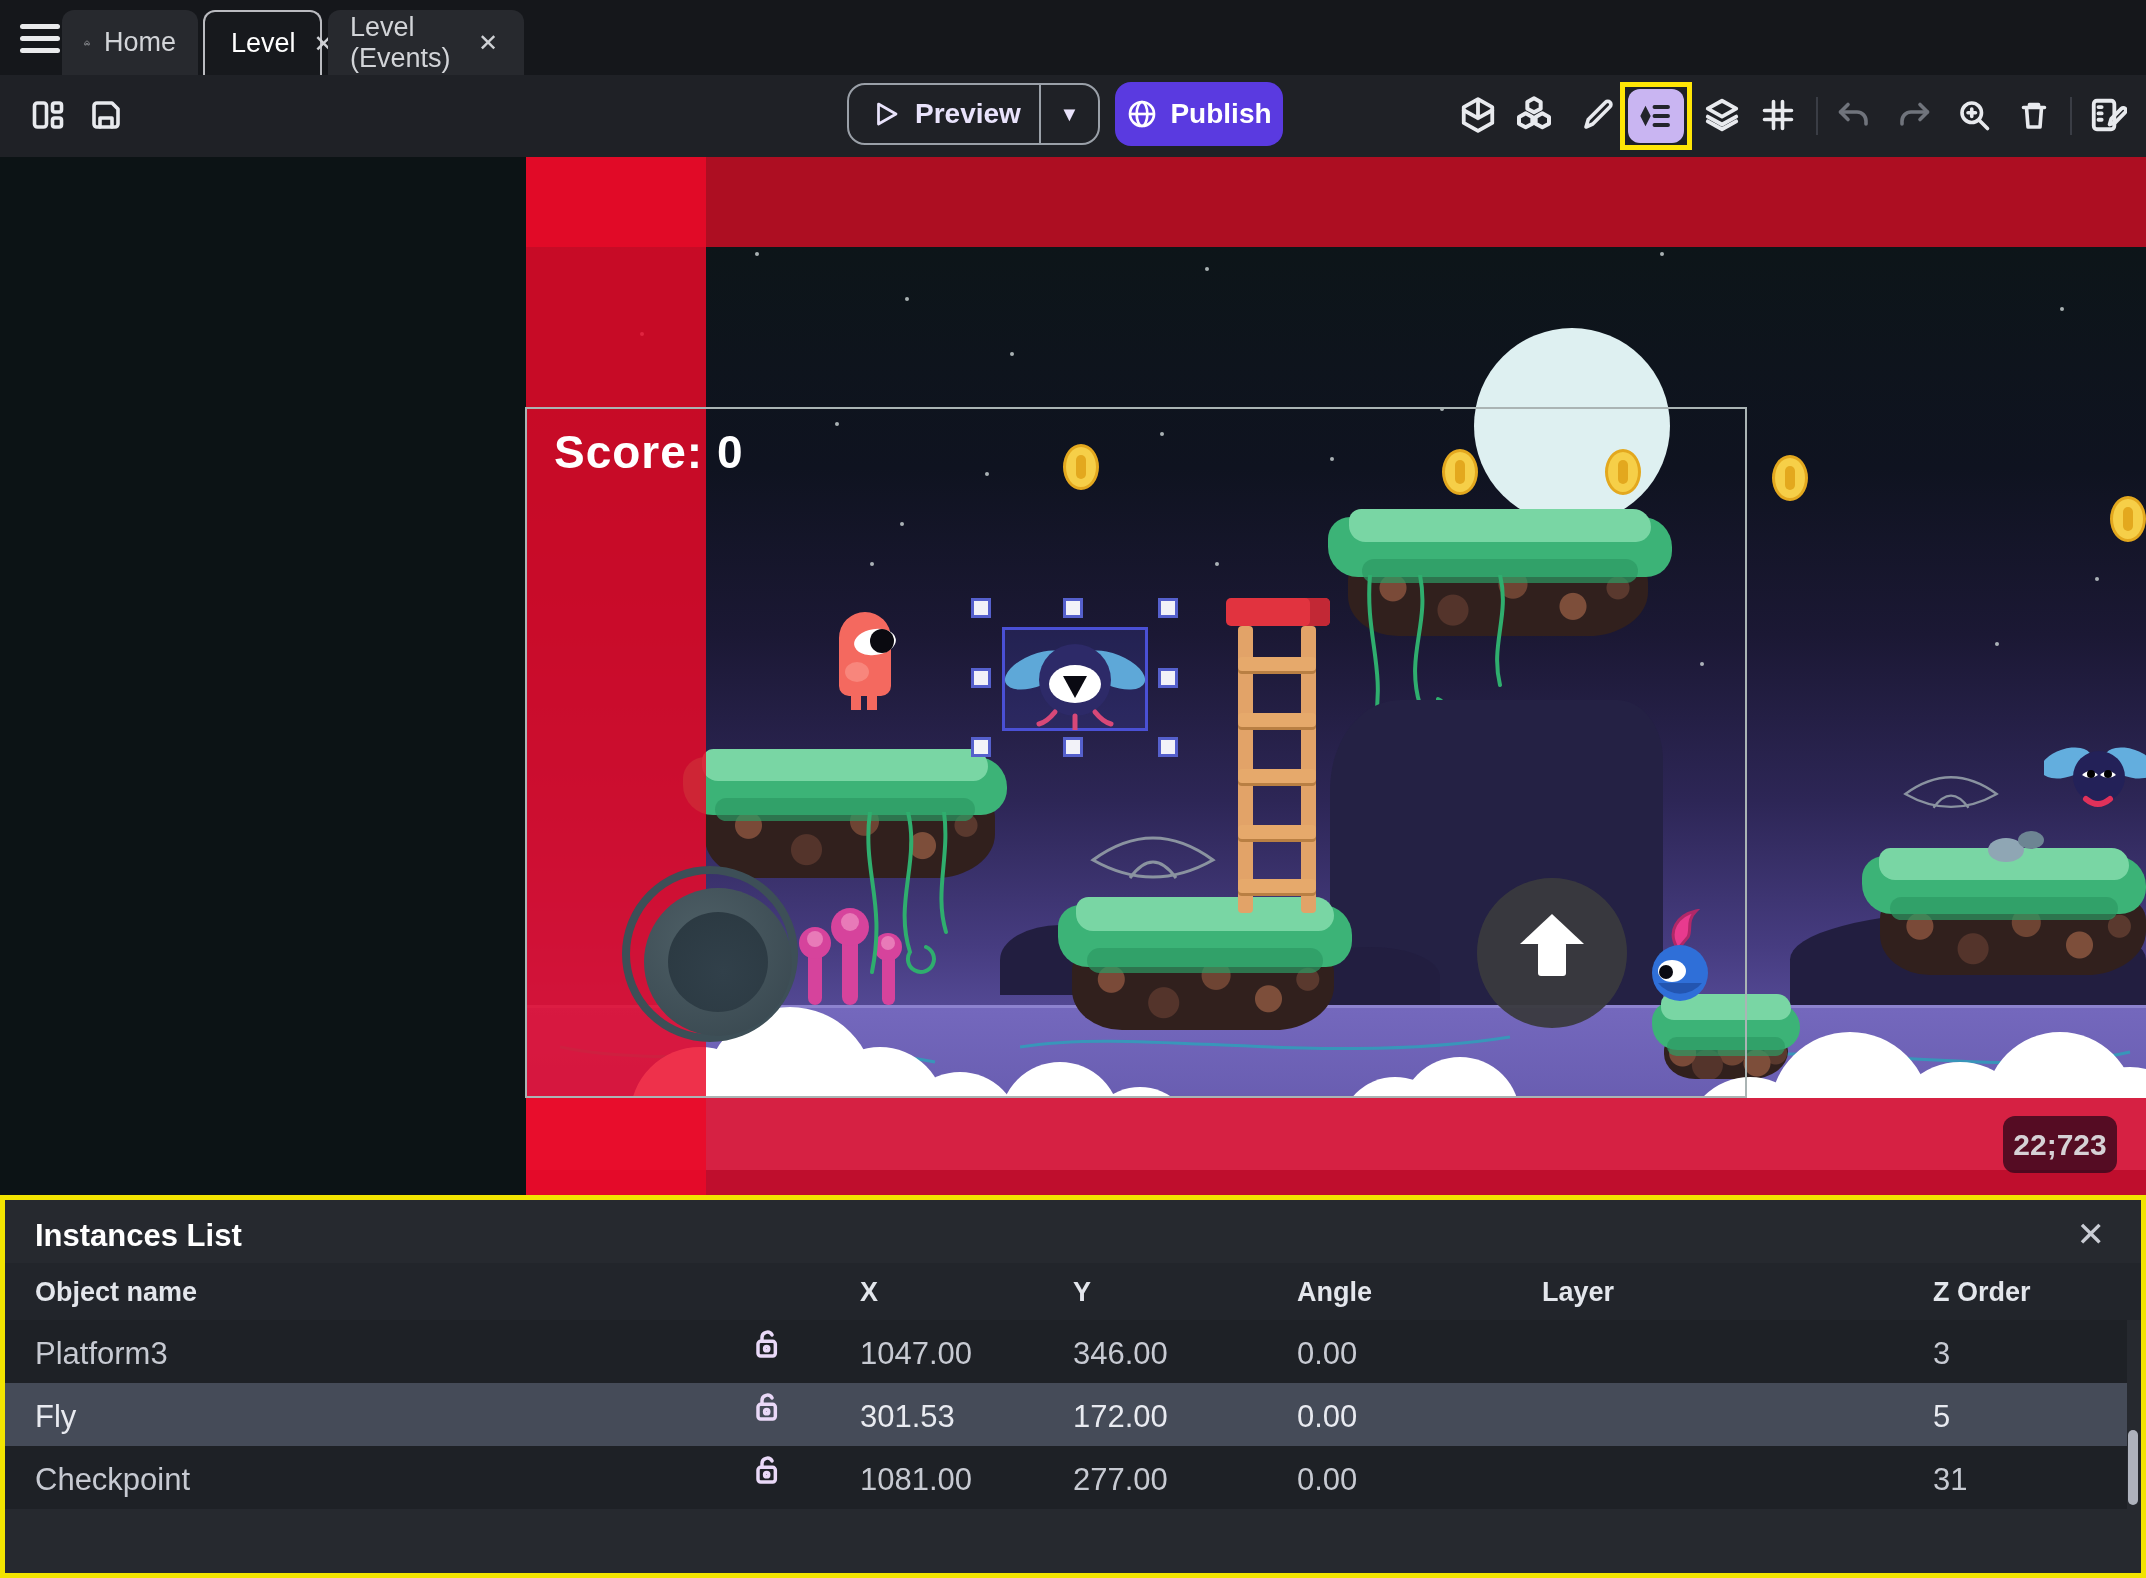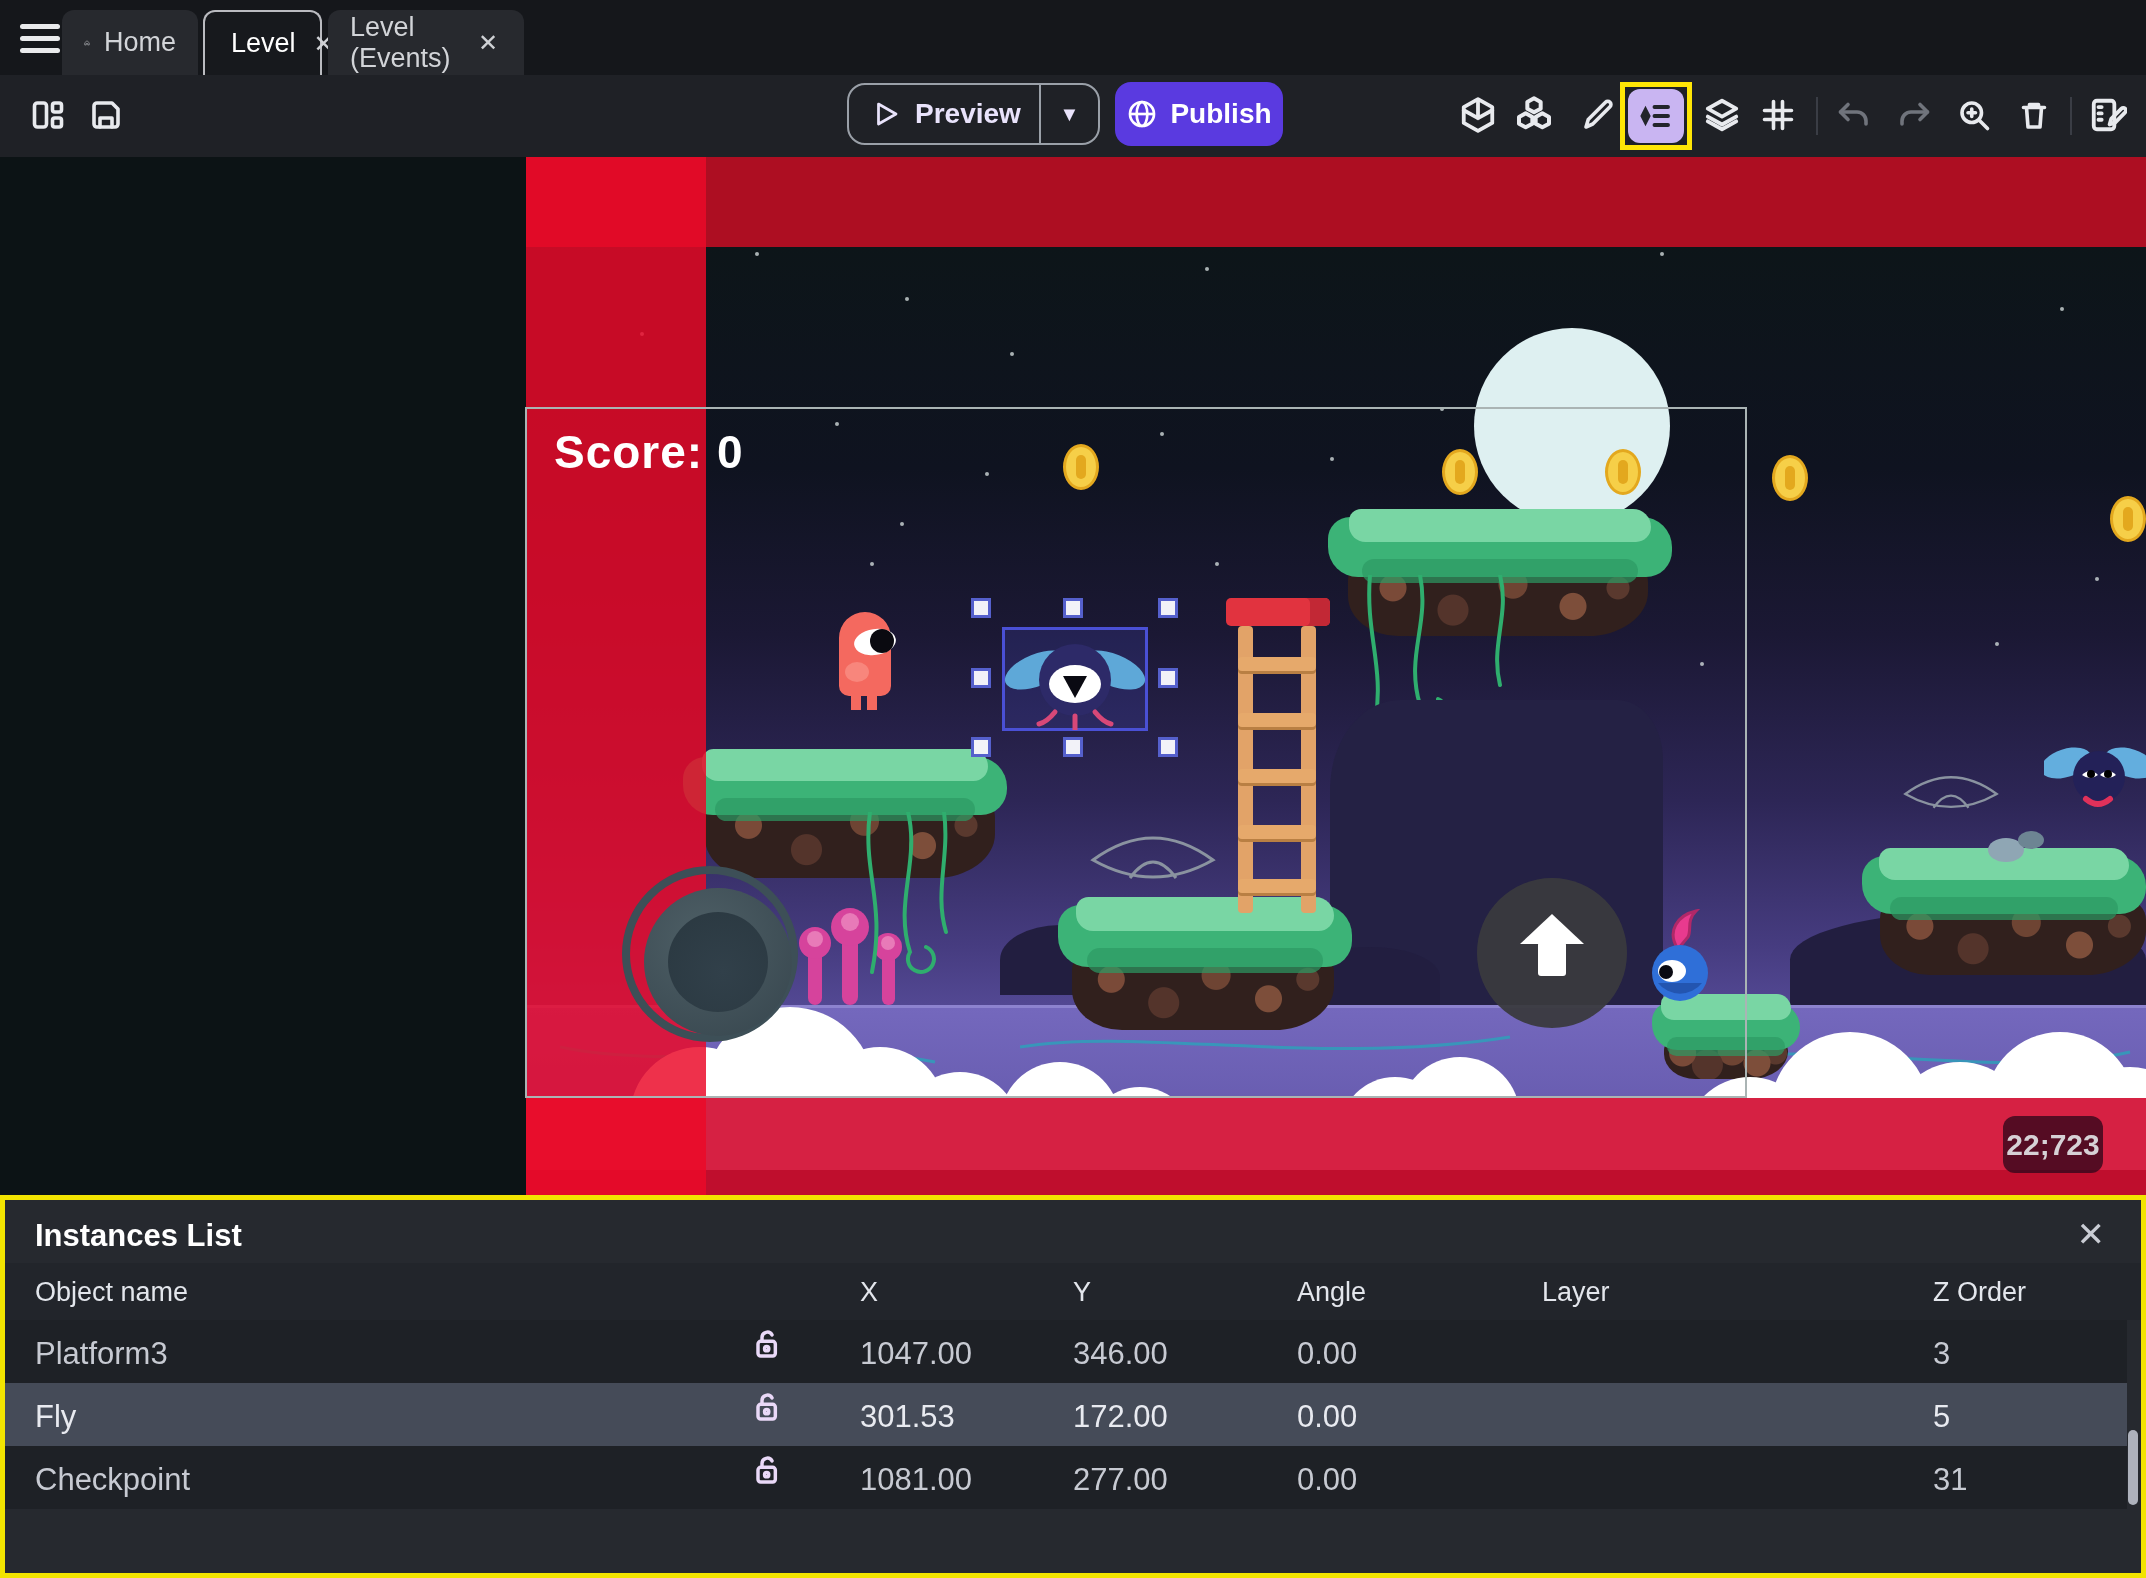--- a/index.html
+++ b/index.html
@@ -74,32 +74,32 @@
   
   #joy-ring{position:absolute;left:622px;top:709px;width:176px;height:176px;border:8px solid #3d4f57;border-radius:50%;}
   #joy-disc{position:absolute;left:644px;top:731px;width:148px;height:148px;border-radius:50%;background:radial-gradient(circle at 40% 35%,#4e5f66,#36454d);}
   #joy-core{position:absolute;left:668px;top:755px;width:100px;height:100px;border-radius:50%;background:radial-gradient(circle at 55% 60%,#31404a,#2a3840);}
   #arrowbtn{position:absolute;left:1477px;top:721px;width:150px;height:150px;border-radius:50%;background:rgba(58,58,62,.95);}
   #arrowbtn .tri{position:absolute;left:43px;top:36px;width:0;height:0;border-left:32px solid transparent;border-right:32px solid transparent;border-bottom:30px solid #fff;}
   #arrowbtn .stem{position:absolute;left:61px;top:64px;width:28px;height:34px;background:#fff;border-radius:3px;}
   
   #selrect{position:absolute;left:1002px;top:470px;width:146px;height:104px;border:3px solid #4a50d5;background:rgba(70,75,190,.22);}
   .handle{position:absolute;width:20px;height:20px;background:#f2f2f8;border:3px solid #5560cc;}
-  #badge{position:absolute;left:2003px;top:959px;width:100px;height:57px;border-radius:12px;background:rgba(52,8,28,.8);
+  #badge{position:absolute;left:2003px;top:959px;width:114px;height:57px;border-radius:12px;background:rgba(52,8,28,.8);
       display:flex;align-items:center;justify-content:center;color:#d6d1d5;font-size:30px;font-weight:bold;}
   .ladrail{position:absolute;width:15px;background:#e2a368;border-radius:4px;}
   .ladrung{position:absolute;left:1238px;width:78px;height:14px;background:#e6a96b;border-radius:4px;box-shadow:0 3px 0 #b97f43;}
   #ladcap{position:absolute;left:1226px;top:441px;width:104px;height:28px;background:#e1333f;border-radius:5px;box-shadow:inset -20px 0 0 #c22835;}
 
   
   #panel{position:absolute;left:0;top:1195px;width:2146px;height:383px;background:#26292f;border:5px solid #f2e400;}
   #ptitle{position:absolute;left:30px;top:18px;color:#fff;font-size:31px;font-weight:600;}
   #pclose{position:absolute;right:36px;top:14px;color:#c9ccd4;font-size:34px;cursor:pointer;}
   #phead{position:absolute;left:0;top:63px;width:2136px;height:57px;background:#22252b;}
-  #phead span{position:absolute;top:14px;color:#e3e6ec;font-size:27px;font-weight:normal;}
+  #phead span{position:absolute;top:14px;color:#e3e6ec;font-size:27px;font-weight:bold;}
   #prows{position:absolute;left:0;top:120px;width:2136px;}
   .irow{position:relative;width:2122px;height:63px;background:#1e2126;cursor:pointer;}
   .irow.sel{background:#454b58;}
   .irow .c{position:absolute;top:16px;color:#c7cad2;font-size:31px;}
   .irow.sel .c{color:#e8eaf0;}
   .irow svg{stroke:#ead9f8;fill:none;stroke-width:2.6;stroke-linecap:round;}
   #psearch{position:absolute;left:0;top:310px;width:2136px;height:63px;background:#3a3e48;display:flex;align-items:center;}
   #psearch svg{margin-left:26px;stroke:#969ca8;fill:none;stroke-width:3;}
   #psearch input{flex:1;margin-left:22px;background:transparent;border:none;outline:none;color:#e8eaec;font-size:31px;}
   #psearch input::placeholder{color:#8d93a0;}

